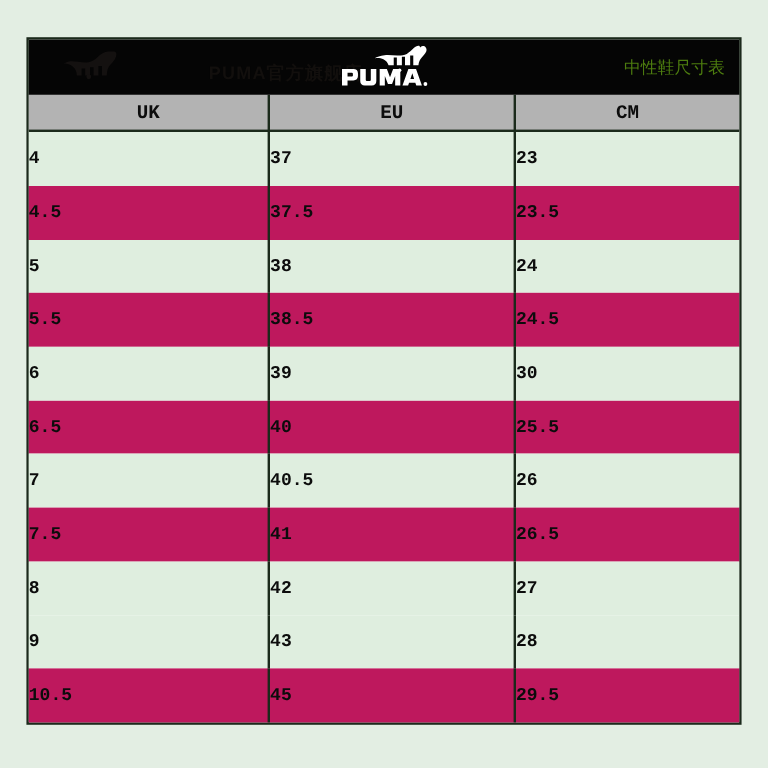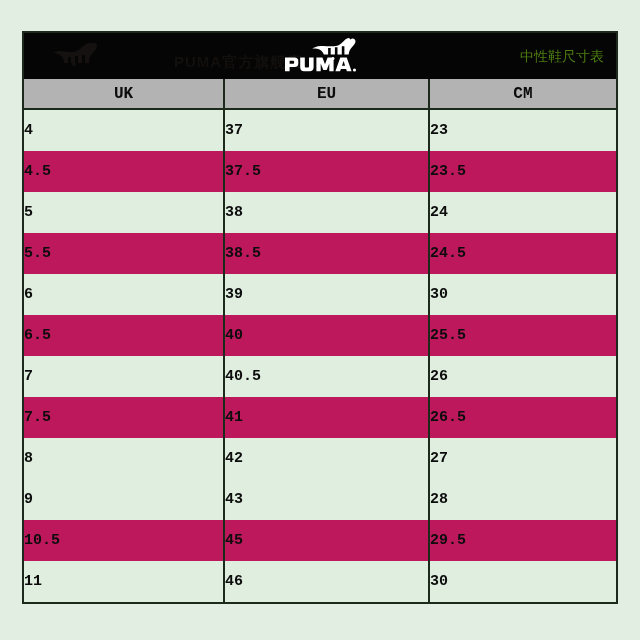--- a/index.html
+++ b/index.html
@@ -219,21 +219,16 @@
         <tr class="row-alt">
           <td>9</td>
           <td>43</td>
           <td>28</td>
         </tr>
         <tr class="row-base">
           <td>10.5</td>
           <td>45</td>
           <td>29.5</td>
         </tr>
-        <tr class="row-alt">
-          <td>11</td>
-          <td>46</td>
-          <td>30</td>
-        </tr>
       </tbody>
   </table>
 
 </div>
 
 </body></html>

